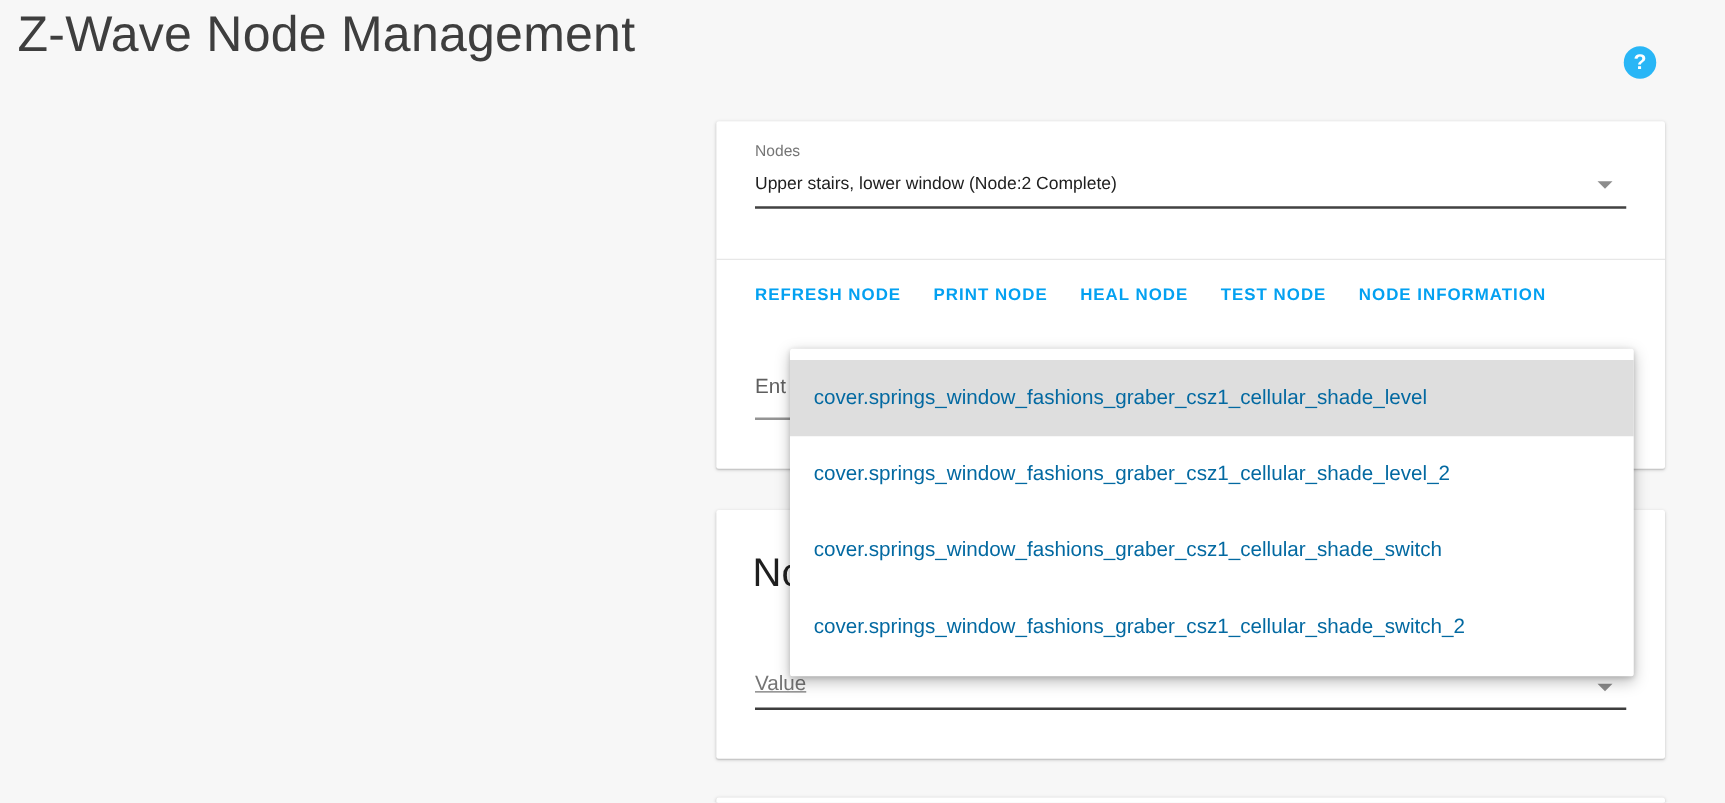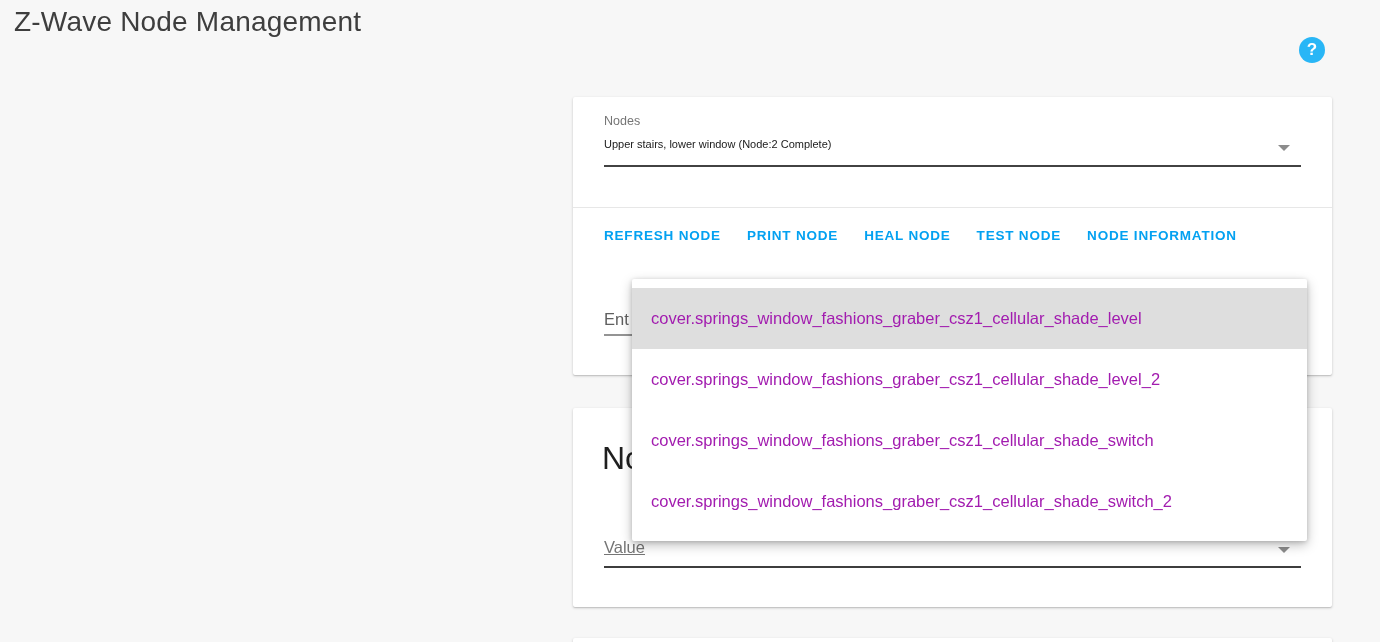--- a/index.html
+++ b/index.html
@@ -12,21 +12,21 @@
   .screen {
     position: relative;
     width: 1380px; height: 642px;
     background: #f7f7f7;
     overflow: hidden;
   }
 
   
   .page-title {
     position: absolute; left: 14px; top: 6px;
-    font-size: 28px; font-weight: 400; color: #3e3e3e;
+    font-size: 40px; font-weight: 400; color: #3e3e3e;
     letter-spacing: 0.2px; margin: 0;
   }
   .page-desc {
     position: absolute; left: 12px; top: 99px; width: 520px;
     font-size: 16.5px; line-height: 31px; color: #363636;
   }
 
   
   .help-btn {
     position: absolute; left: 1299px; top: 37px;
@@ -46,21 +46,21 @@
   .card-node { top: 97px; height: 278px; }
   .card-config { top: 408px; height: 199px; }
   .card-next { top: 638px; height: 30px; }
 
   .field-label {
     position: absolute; left: 31px;
     font-size: 12.5px; color: #757575;
   }
   .select-value {
     position: absolute; left: 31px;
-    font-size: 11px; color: #202020; white-space: nowrap;
+    font-size: 14px; color: #202020; white-space: nowrap;
   }
   .select-underline {
     position: absolute; left: 31px; right: 31px; height: 2px;
     background: #424242;
   }
   .chevron {
     position: absolute; right: 42px;
     width: 0; height: 0;
     border-left: 6px solid transparent;
     border-right: 6px solid transparent;
@@ -77,21 +77,21 @@
   }
   .card-node .btn-row { top: 131px; align-items: flex-end; }
   .text-btn {
     font-size: 13.5px; font-weight: 700; letter-spacing: 0.8px;
     color: #03a1f1; cursor: pointer; white-space: nowrap;
     background: none; border: none; padding: 0;
     font-family: "Liberation Sans", sans-serif;
   }
 
   .entity-input-text {
-    position: absolute; left: 31px; top: 213px;
+    position: absolute; left: 31px; top: 203px;
     font-size: 16.5px; color: #5f5f5f;
   }
   .entity-input-underline {
     position: absolute; left: 31px; top: 237px; width: 30px; height: 2px;
     background: #949494;
   }
 
   .card-heading {
     position: absolute; left: 29px; top: 32px;
     font-size: 32px; font-weight: 400; color: #1f1f1f; white-space: nowrap;
@@ -110,21 +110,21 @@
     position: absolute; left: 632px; top: 279px;
     width: 675px; height: 262px;
     background: #ffffff; border-radius: 2px;
     box-shadow: 0 4px 12px rgba(0,0,0,0.26), 0 1px 4px rgba(0,0,0,0.16);
     padding: 9px 0 10px 0; box-sizing: border-box;
     z-index: 10;
   }
   .entity-option {
     height: 61px; line-height: 61px;
     padding-left: 19px;
-    font-size: 16.5px; color: #a21caf;
+    font-size: 16.5px; color: #0369a1;
     white-space: nowrap; overflow: hidden;
     cursor: pointer;
   }
   .entity-option.selected { background: #dedede; }
 </style>
 </head>
 <body>
 
 <div class="screen">
 

